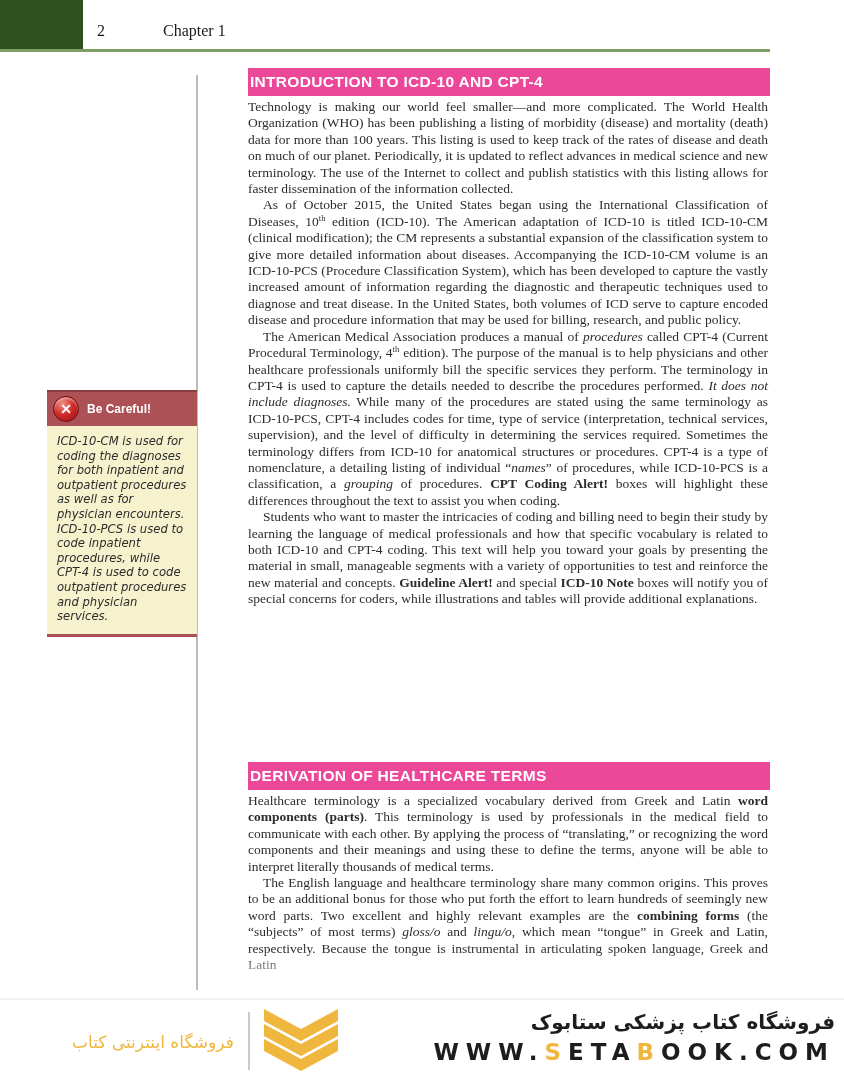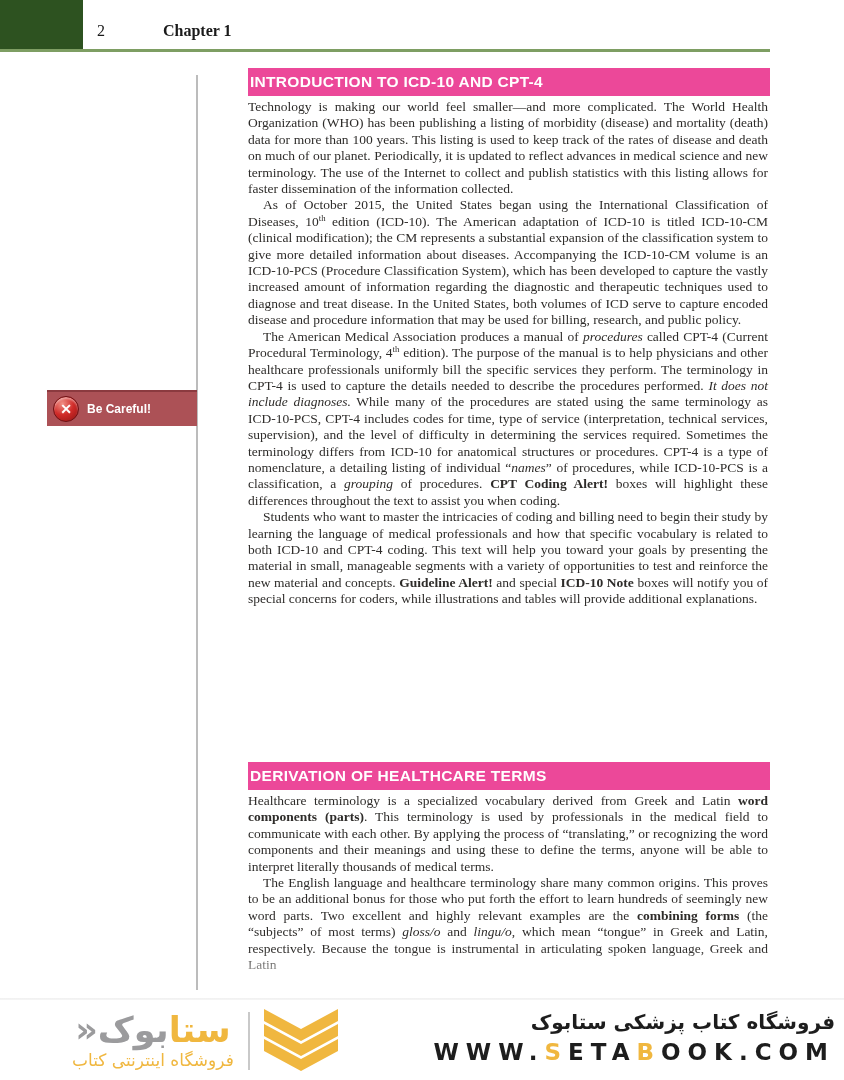--- a/index.html
+++ b/index.html
@@ -17,21 +17,21 @@
     position: absolute; left: 0; top: 0;
     width: 83px; height: 50px;
     background: #2d5220;
   }
   .page-number {
     position: absolute; left: 97px; top: 22px;
     font-size: 16px; color: #1a1a1a;
   }
   .chapter-title {
     position: absolute; left: 163px; top: 22px;
-    font-size: 16px; color: #1a1a1a; font-weight: bold;
+    font-size: 16px; color: #1a1a1a;
   }
   .header-rule {
     position: absolute; left: 0; top: 49px;
     width: 770px; height: 3px;
     background: #7e9e63;
   }
 
   
   .margin-rule {
     position: absolute; left: 196px; top: 75px;
@@ -191,20 +191,21 @@
   <div class="chapter-title">Chapter 1</div>
   <div class="header-rule"></div>
 
   <div class="margin-rule"></div>
 
   <div class="careful-box">
     <div class="careful-head">
       <span class="x-icon">✕</span>
       <span class="careful-title">Be Careful!</span>
     </div>
+    <div class="careful-body">ICD-10-CM is used for coding the diagnoses for both inpatient and outpatient procedures as well as for physician encounters. ICD-10-PCS is used to code inpatient procedures, while CPT-4 is used to code outpatient procedures and physician services.</div>
   </div>
 
   <div class="section section-intro">
     <div class="section-heading">INTRODUCTION TO ICD-10 AND CPT-4</div>
     <div class="section-body">
         <p class="para"><span>Technology is making our world feel smaller—and more complicated. The World Health Organization (WHO) has been publishing a listing of morbidity (disease) and mortality (death) data for more than 100 years. This listing is used to keep track of the rates of disease and death on much of our planet. Periodically, it is updated to reflect advances in medical science and new terminology. The use of the Internet to collect and publish statistics with this listing allows for faster dissemination of the information collected.</span></p>
         <p class="para indent"><span>As of October 2015, the United States began using the International Classification of Diseases, 10</span><sup>th</sup><span> edition (ICD-10). The American adaptation of ICD-10 is titled ICD-10-CM (clinical modification); the CM represents a substantial expansion of the classification system to give more detailed information about diseases. Accompanying the ICD-10-CM volume is an ICD-10-PCS (Procedure Classification System), which has been developed to capture the vastly increased amount of information regarding the diagnostic and therapeutic techniques used to diagnose and treat disease. In the United States, both volumes of ICD serve to capture encoded disease and procedure information that may be used for billing, research, and public policy.</span></p>
         <p class="para indent"><span>The American Medical Association produces a manual of </span><span class="italic">procedures</span><span> called CPT-4 (Current Procedural Terminology, 4</span><sup>th</sup><span> edition). The purpose of the manual is to help physicians and other healthcare professionals uniformly bill the specific services they perform. The terminology in CPT-4 is used to capture the details needed to describe the procedures performed. </span><span class="italic">It does not include diagnoses.</span><span> While many of the procedures are stated using the same terminology as ICD-10-PCS, CPT-4 includes codes for time, type of service (interpretation, technical services, supervision), and the level of difficulty in determining the services required. Sometimes the terminology differs from ICD-10 for anatomical structures or procedures. CPT-4 is a type of nomenclature, a detailing listing of individual “</span><span class="italic">names</span><span>” of procedures, while ICD-10-PCS is a classification, a </span><span class="italic">grouping</span><span> of procedures. </span><span class="bold">CPT Coding Alert!</span><span> boxes will highlight these differences throughout the text to assist you when coding.</span></p>
         <p class="para indent"><span>Students who want to master the intricacies of coding and billing need to begin their study by learning the language of medical professionals and how that specific vocabulary is related to both ICD-10 and CPT-4 coding. This text will help you toward your goals by presenting the material in small, manageable segments with a variety of opportunities to test and reinforce the new material and concepts. </span><span class="bold">Guideline Alert!</span><span> and special </span><span class="bold">ICD-10 Note</span><span> boxes will notify you of special concerns for coders, while illustrations and tables will provide additional explanations.</span></p>
       </div>
@@ -217,23 +218,20 @@
         <p class="para indent"><span>The English language and healthcare terminology share many common origins. This proves to be an additional bonus for those who put forth the effort to learn hundreds of seemingly new word parts. Two excellent and highly relevant examples are the </span><span class="bold">combining forms</span><span> (the “subjects” of most terms) </span><span class="italic">gloss/o</span><span> and </span><span class="italic">lingu/o</span><span>, which mean “tongue” in Greek and Latin, respectively. Because the tongue is instrumental in articulating spoken language, Greek and Latin</span></p>
       </div>
   </div>
 
   <div class="page-fade"></div>
   <div class="page-edge-shadow"></div>
 
   <div class="footer">
     <div class="logo-group">
       <div class="logo-wordmark">
-        <div class="logo-brand">
-          <span class="accent">ستا</span><span class="gray">بوک«</span>
-        </div>
         <div class="logo-subtitle">فروشگاه اینترنتی کتاب</div>
       </div>
       <div class="logo-divider"></div>
       <div class="chevrons-icon">
         <svg width="78" height="64" viewBox="0 0 78 64" xmlns="http://www.w3.org/2000/svg">
           <path d="M2 0 L39 20 L76 0 L76 12 L39 32 L2 12 Z" fill="#f0b73f"></path>
           <path d="M2 15 L39 35 L76 15 L76 27 L39 47 L2 27 Z" fill="#f0b73f"></path>
           <path d="M2 30 L39 50 L76 30 L76 42 L39 62 L2 42 Z" fill="#f0b73f"></path>
         </svg>
       </div>

